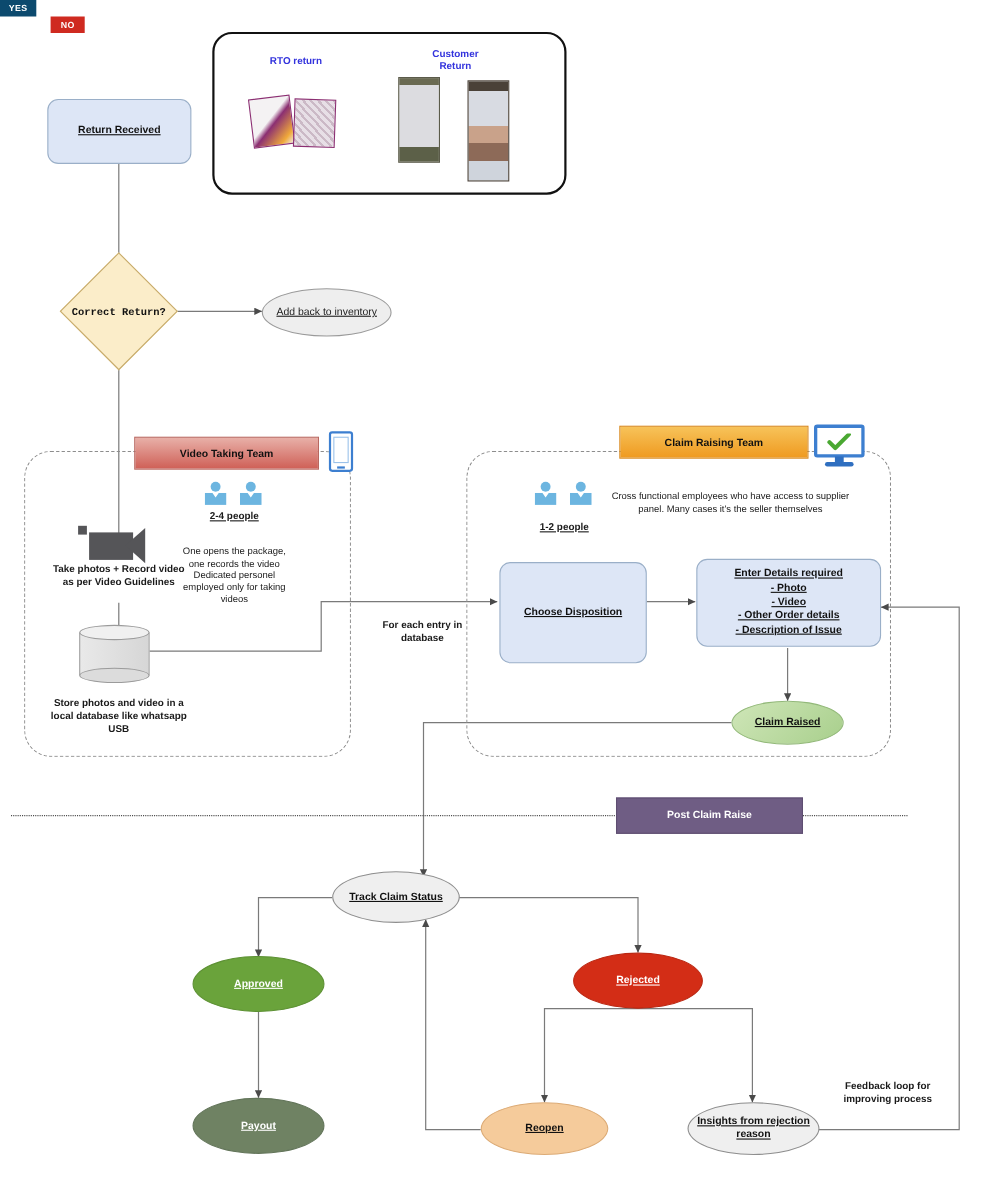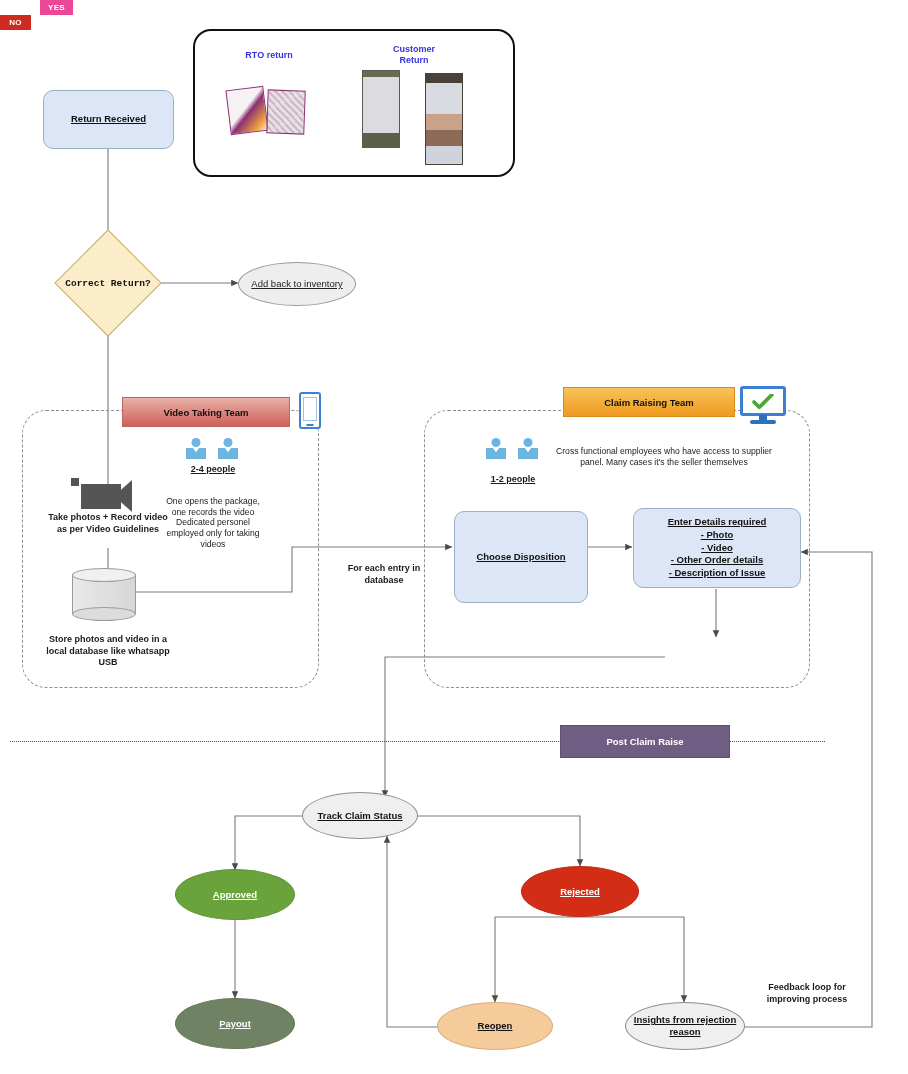--- a/index.html
+++ b/index.html
@@ -61,22 +61,22 @@
   
   .banner { display:flex; align-items:center; justify-content:center;
             font-weight:bold; font-size:9.5px; }
   .banner-red { background:linear-gradient(180deg,#e8b0a8,#cf6057); border:1px solid #b9675f; color:#111; }
   .banner-orange { background:linear-gradient(180deg,#f7c35a,#ef9a20); border:1px solid #d9891c; color:#111; }
   .banner-purple { background:#6f5d84; border:1px solid #5e4e71; color:#fff; }
 
   
   .tag { display:flex; align-items:center; justify-content:center;
          font-weight:bold; font-size:8px; color:#fff; letter-spacing:.3px; }
-  .tag-yes { background:#ec4899;margin-left:40px; }
-  .tag-no  { background:#cf2a20; }
+  .tag-yes { background:#0c4a6e; }
+  .tag-no  { background:#cf2a20;margin-left:46px; }
 
   
   .photo-card { border:2px solid #111; border-radius:18px; background:#fff; }
   .photo-title { position:absolute; color:#3333dd; font-weight:bold; font-size:9px;
                  text-align:center; line-height:1.2; }
   .photo { position:absolute; background-size:cover; }
 
   
   .person { position:absolute; }
   .person .head { position:absolute; left:50%; transform:translateX(-50%); top:0;
@@ -268,20 +268,21 @@
   <div class="node rrect" style="left:633px; top:508px; width:168px; height:80px; flex-direction:column;">
     <div>Enter Details required</div>
     <div>- Photo</div>
     <div>- Video</div>
     <div>- Other Order details</div>
     <div>- Description of Issue</div>
   </div>
 
   <div class="lbl bold-txt" style="left:332px; top:563px; width:104px;">For each entry in database</div>
 
+  <div class="node ellipse ell-green-light" style="left:665px; top:637px; width:102px; height:40px;">Claim Raised</div>
 
   <div style="position:absolute; left:10px; top:741px; width:815px; height:0;
               border-top:1.4px dotted #4d4d4d;"></div>
   <div class="banner banner-purple" style="position:absolute; left:560px; top:725px; width:170px; height:33px;">Post Claim Raise</div>
 
   <div class="node ellipse ell-grey-b" style="left:302px; top:792px; width:116px; height:47px;">Track Claim Status</div>
 
   <div class="node ellipse ell-darkgreen" style="left:175px; top:998px; width:120px; height:51px;">Payout</div>
 
   <div class="node ellipse ell-green" style="left:175px; top:869px; width:120px; height:51px;">Approved</div>

